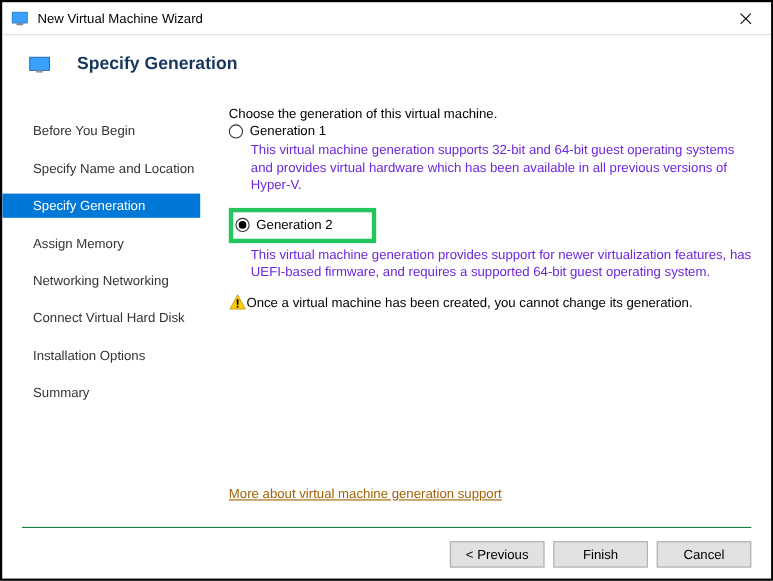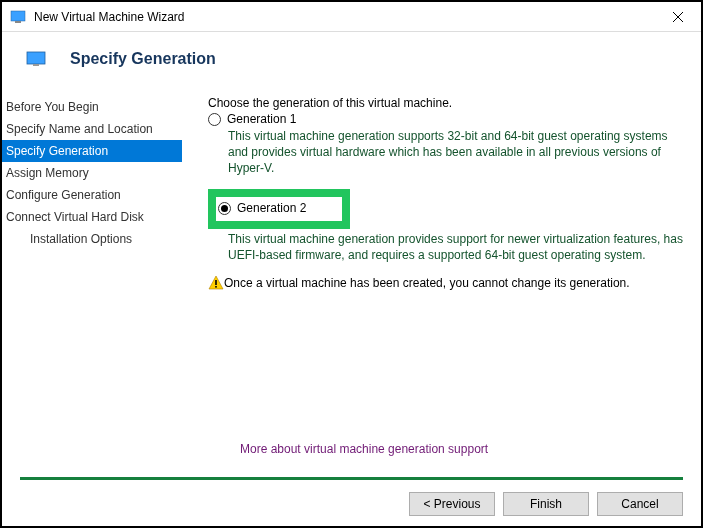--- a/index.html
+++ b/index.html
@@ -42,25 +42,26 @@
     .header h1 { font-size: 16px; font-weight: 600; color: #17365d; }
     .body {
       display: flex;
       height: 380px;
     }
     .sidebar {
       width: 180px;
       padding: 10px 0 0 0;
     }
     .sidebar .step {
-      padding: 4px 4px;
+      padding: 4px 28px;
       font-size: 12px;
       color: #333;
       cursor: pointer;
       white-space: nowrap;
+      margin-top: 12px;
     }
     .sidebar .step.active {
       background: #0078d7;
       color: #fff;
     }
     .sidebar .step.sub {
       padding-left: 28px;
     }
     .content {
       flex: 1;
@@ -77,54 +78,54 @@
     .radio {
       width: 13px; height: 13px; border-radius: 50%;
       border: 1px solid #333; display: inline-flex;
       align-items: center; justify-content: center;
     }
     .radio.checked::after {
       content: ''; width: 7px; height: 7px; background: #000; border-radius: 50%;
     }
     .desc {
       margin: 2px 0 12px 20px;
-      color: #14532d;
+      color: #6d28d9;
       line-height: 1.35;
     }
     .highlight-box {
-      border: 8px solid #22c55e;
+      border: 4px solid #22c55e;
       display: inline-flex;
       padding: 4px 36px 4px 2px;
     }
     .warning-row {
       display: flex;
       align-items: center;
       gap: 0;
       margin-top: 4px;
     }
     .warn-icon {
       width: 16px; height: 16px;
     }
     .link-more {
       position: absolute;
       bottom: 10px;
       left: 26px;
-      color: #701a75;
-      cursor: pointer;
-      margin-left: 32px;
+      color: #a16207;
+      text-decoration: underline;
+      cursor: pointer;
     }
     .footer {
       position: absolute;
       bottom: 10px;
       right: 18px;
       display: flex;
       gap: 8px;
       width: calc(100% - 36px);
       justify-content: flex-end;
-      border-top: 3px solid #15803d;
+      border-top: 1px solid #15803d;
       padding-top: 12px;
       left: 18px;
       align-items: flex-end;
     }
     .btn {
       min-width: 86px;
       height: 24px;
       background: #e1e1e1;
       border: 1px solid #adadad;
       font-size: 12px;
@@ -162,23 +163,24 @@
   </svg>
   <h1>Specify Generation</h1>
 </div>
 
 <div class="body">
   <div class="sidebar">
     <div class="step">Before You Begin</div>
     <div class="step">Specify Name and Location</div>
     <div class="step active">Specify Generation</div>
     <div class="step">Assign Memory</div>
-    <div class="step">Configure Generation</div>
+    <div class="step">Networking Networking</div>
     <div class="step">Connect Virtual Hard Disk</div>
     <div class="step sub">Installation Options</div>
+    <div class="step">Summary</div>
   </div>
 
   <div class="content">
     <div class="intro">Choose the generation of this virtual machine.</div>
 
     <div class="radio-row">
       <span class="radio"></span>
       <span>Generation 1</span>
     </div>
     <div class="desc">This virtual machine generation supports 32-bit and 64-bit guest operating systems and provides virtual hardware which has been available in all previous versions of Hyper-V.</div>

